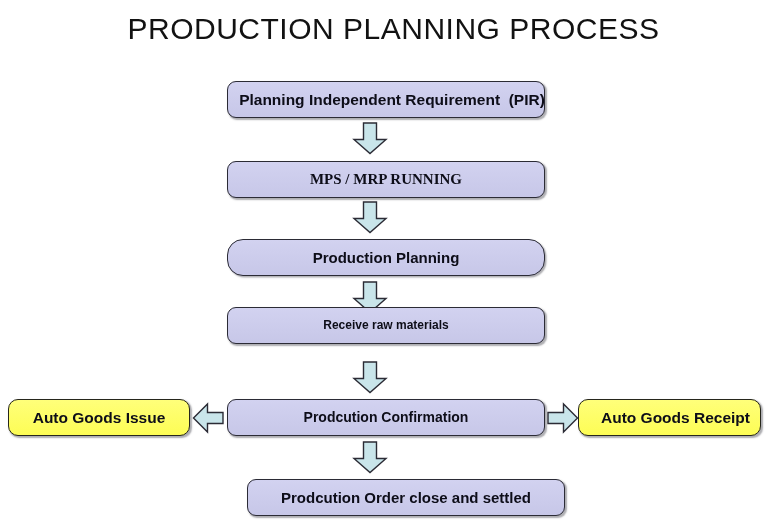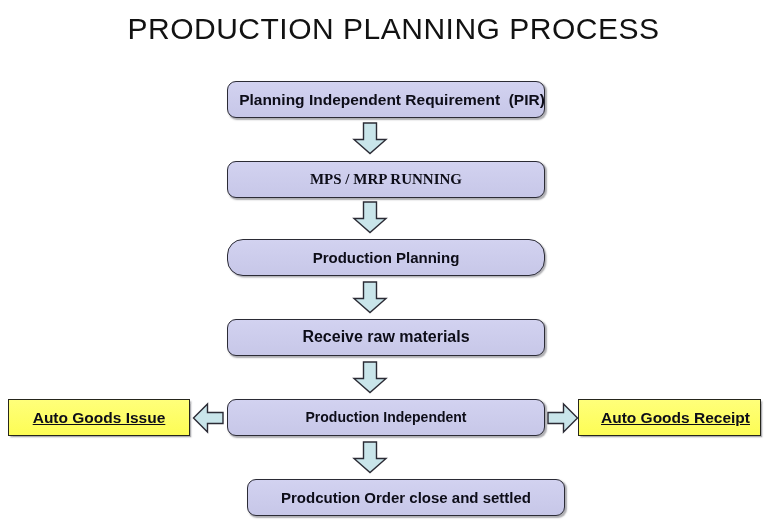--- a/index.html
+++ b/index.html
@@ -58,35 +58,34 @@
 
   .node.lav {
     background: #ccccee;
     background-image: linear-gradient(to bottom, #d2d2f0 0%, #c7c7e8 100%);
   }
 
   .node.yellow {
     background: #ffff66;
     background-image: linear-gradient(to bottom, #ffff7a 0%, #fdfd55 100%);
     border-color: #26261c;
-    border-radius: 0;
-    text-decoration: underline;
+    border-radius: 10px;
   }
 
   
   .col {
     left: 227px;
     width: 318px;
     height: 37px;
   }
 
   #node-pir      { top: 81px;  font-size: 15.5px; padding-left: 12px; }
   #node-mps      { top: 161px; font-size: 15px; font-family: Liberation Serif, serif;   }
   #node-prodplan { top: 239px; font-size: 15px; border-radius: 16px;   }
-  #node-receive  { top: 319px; font-size: 16px;   }
+  #node-receive  { top: 307px; font-size: 12px;   }
   #node-confirm  { top: 399px; font-size: 14px;   }
   #node-close    { top: 479px; font-size: 15px; margin-left: 20px;   }
 
   #node-goods-issue {
     left: 8px;
     top: 399px;
     width: 182px;
     height: 37px;
     font-size: 15.5px;
   }
@@ -178,21 +177,21 @@
   </span>
 
   <div class="node yellow" id="node-goods-issue">Auto Goods Issue</div>
 
   <span class="arrow" id="arr-left">
     <svg viewBox="0 0 33 32" width="33" height="32">
       <path class="abody" d="M31,10.5 L31,21.5 L15.5,21.5 L15.5,30 L1.5,16 L15.5,2 L15.5,10.5 Z"></path>
     </svg>
   </span>
 
-  <div class="node lav col" id="node-confirm">Production Independent</div>
+  <div class="node lav col" id="node-confirm">Prodcution Confirmation</div>
 
   <span class="arrow" id="arr-right">
     <svg viewBox="0 0 33 32" width="33" height="32">
       <path class="abody" d="M2,10.5 L2,21.5 L17.5,21.5 L17.5,30 L31.5,16 L17.5,2 L17.5,10.5 Z"></path>
     </svg>
   </span>
 
   <div class="node yellow" id="node-goods-receipt">Auto Goods Receipt</div>
 
   <span class="arrow arr-down" id="arr-5">

